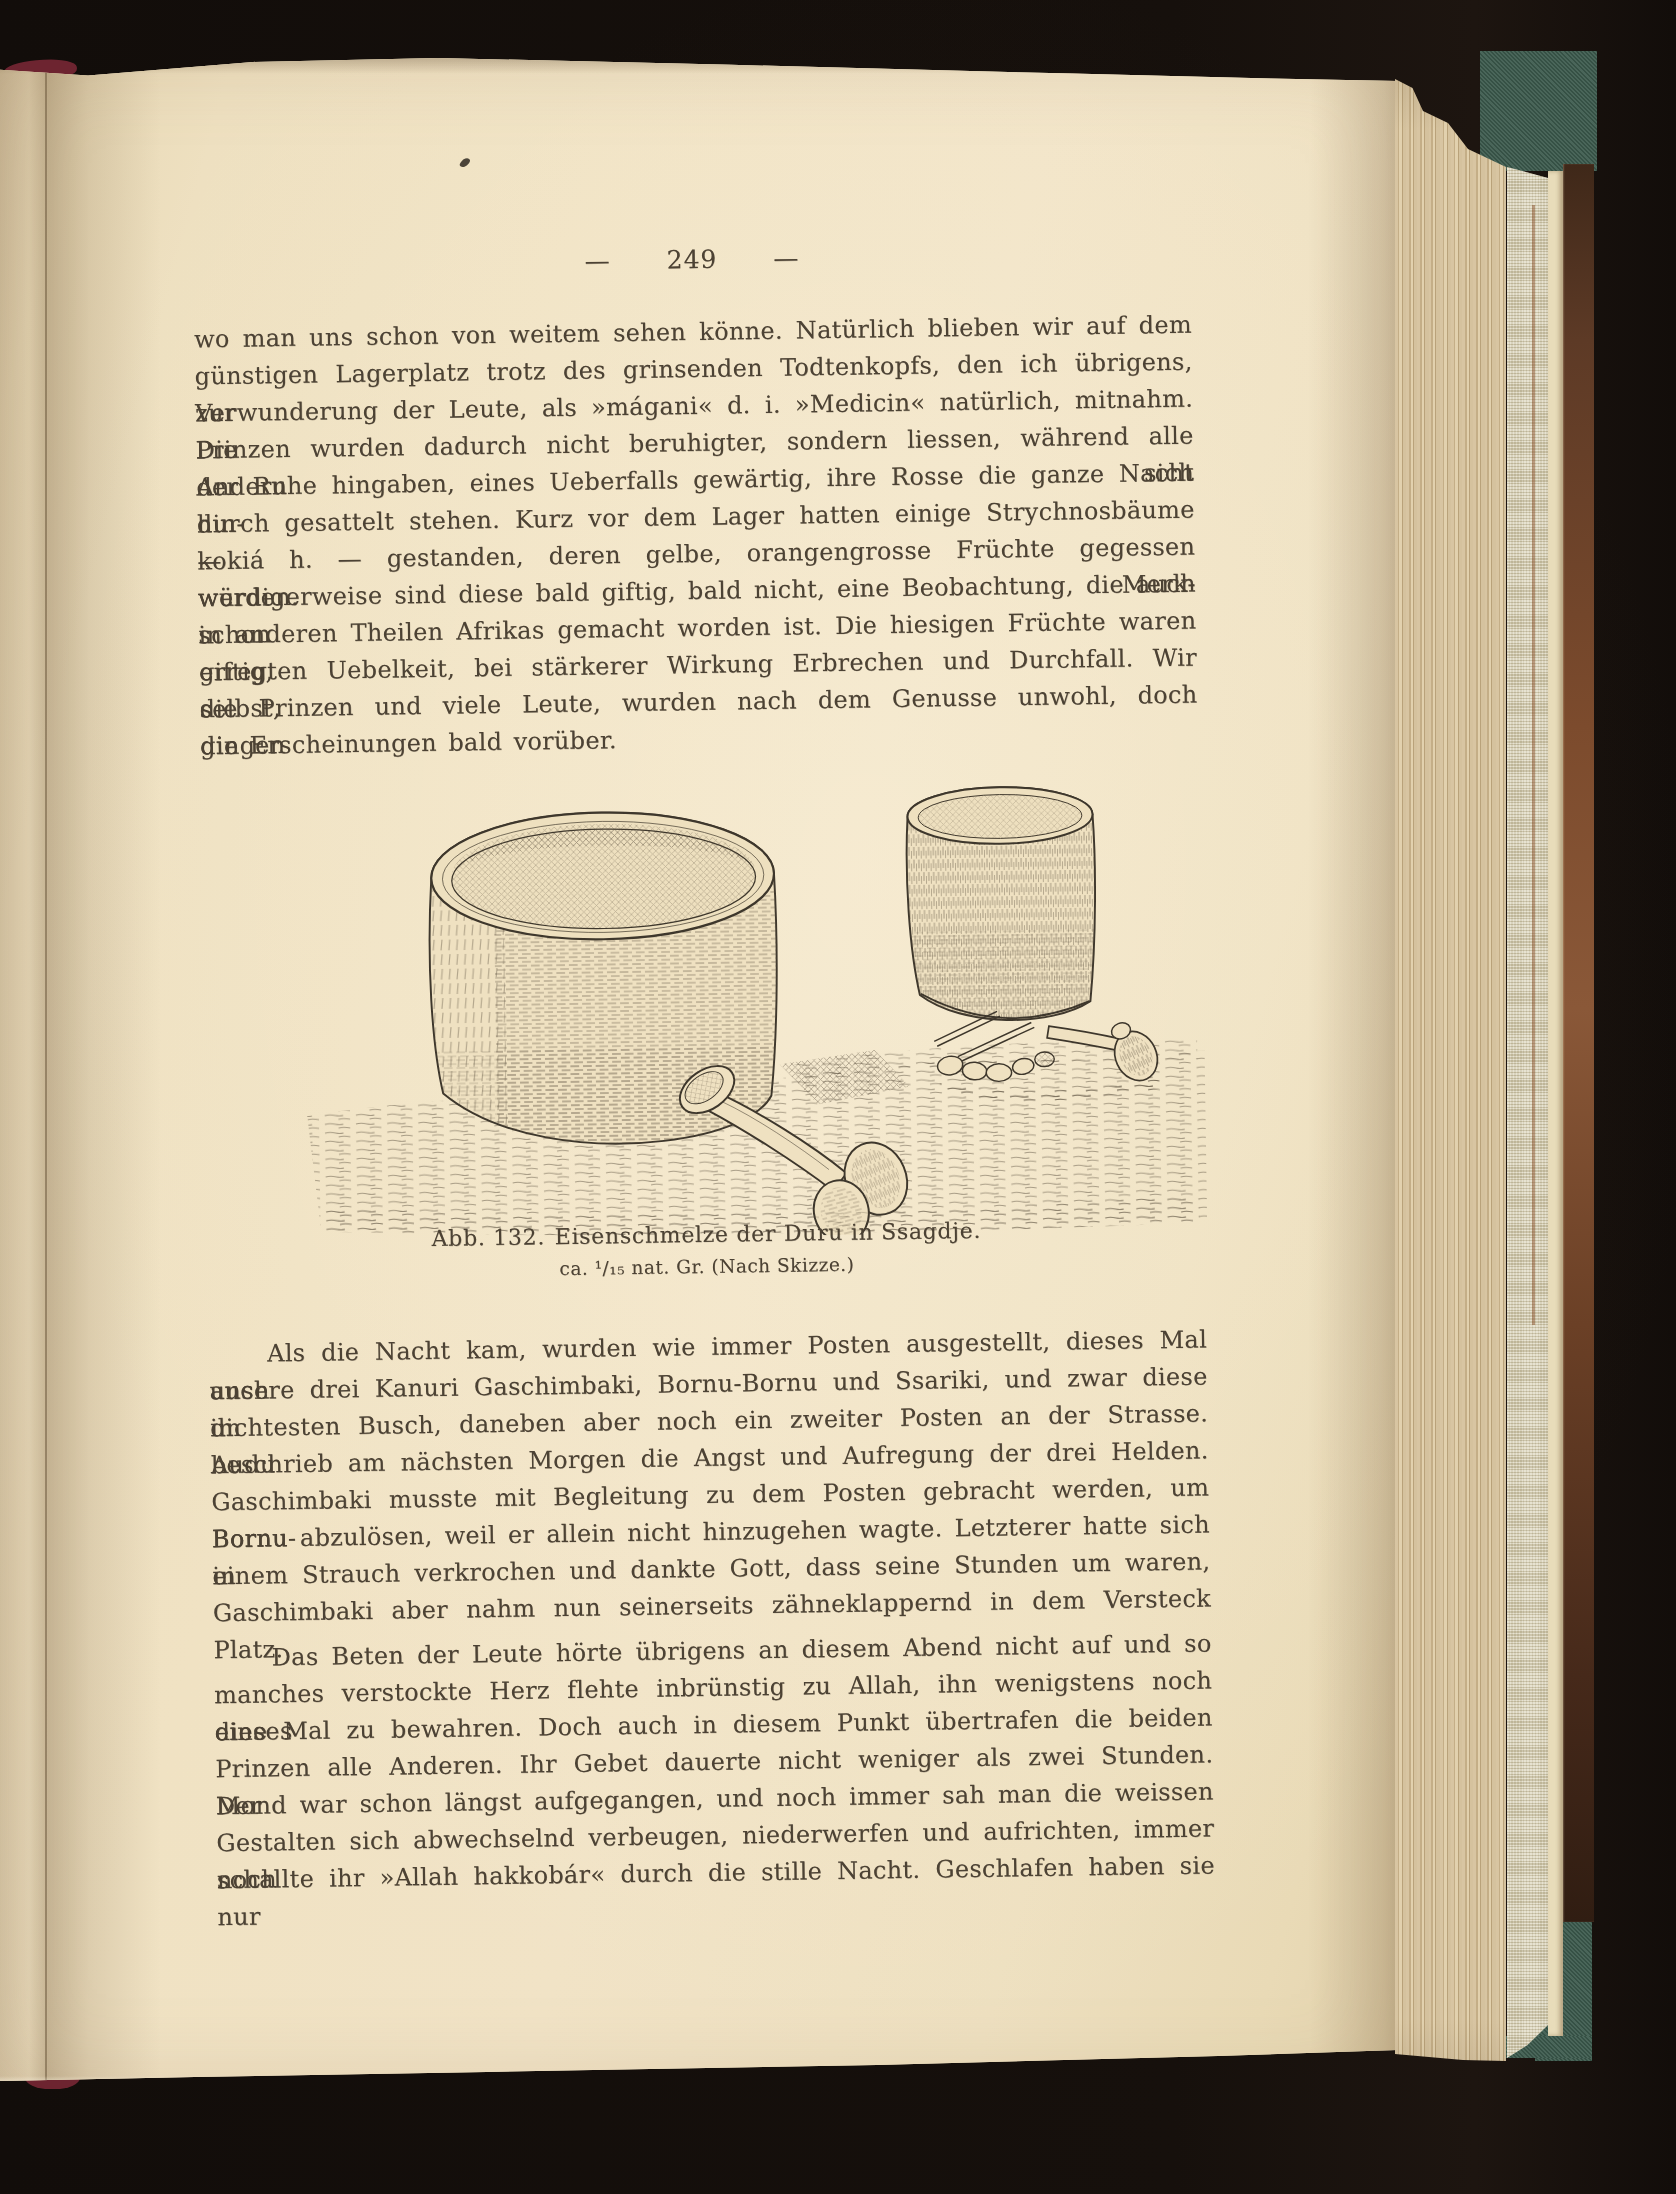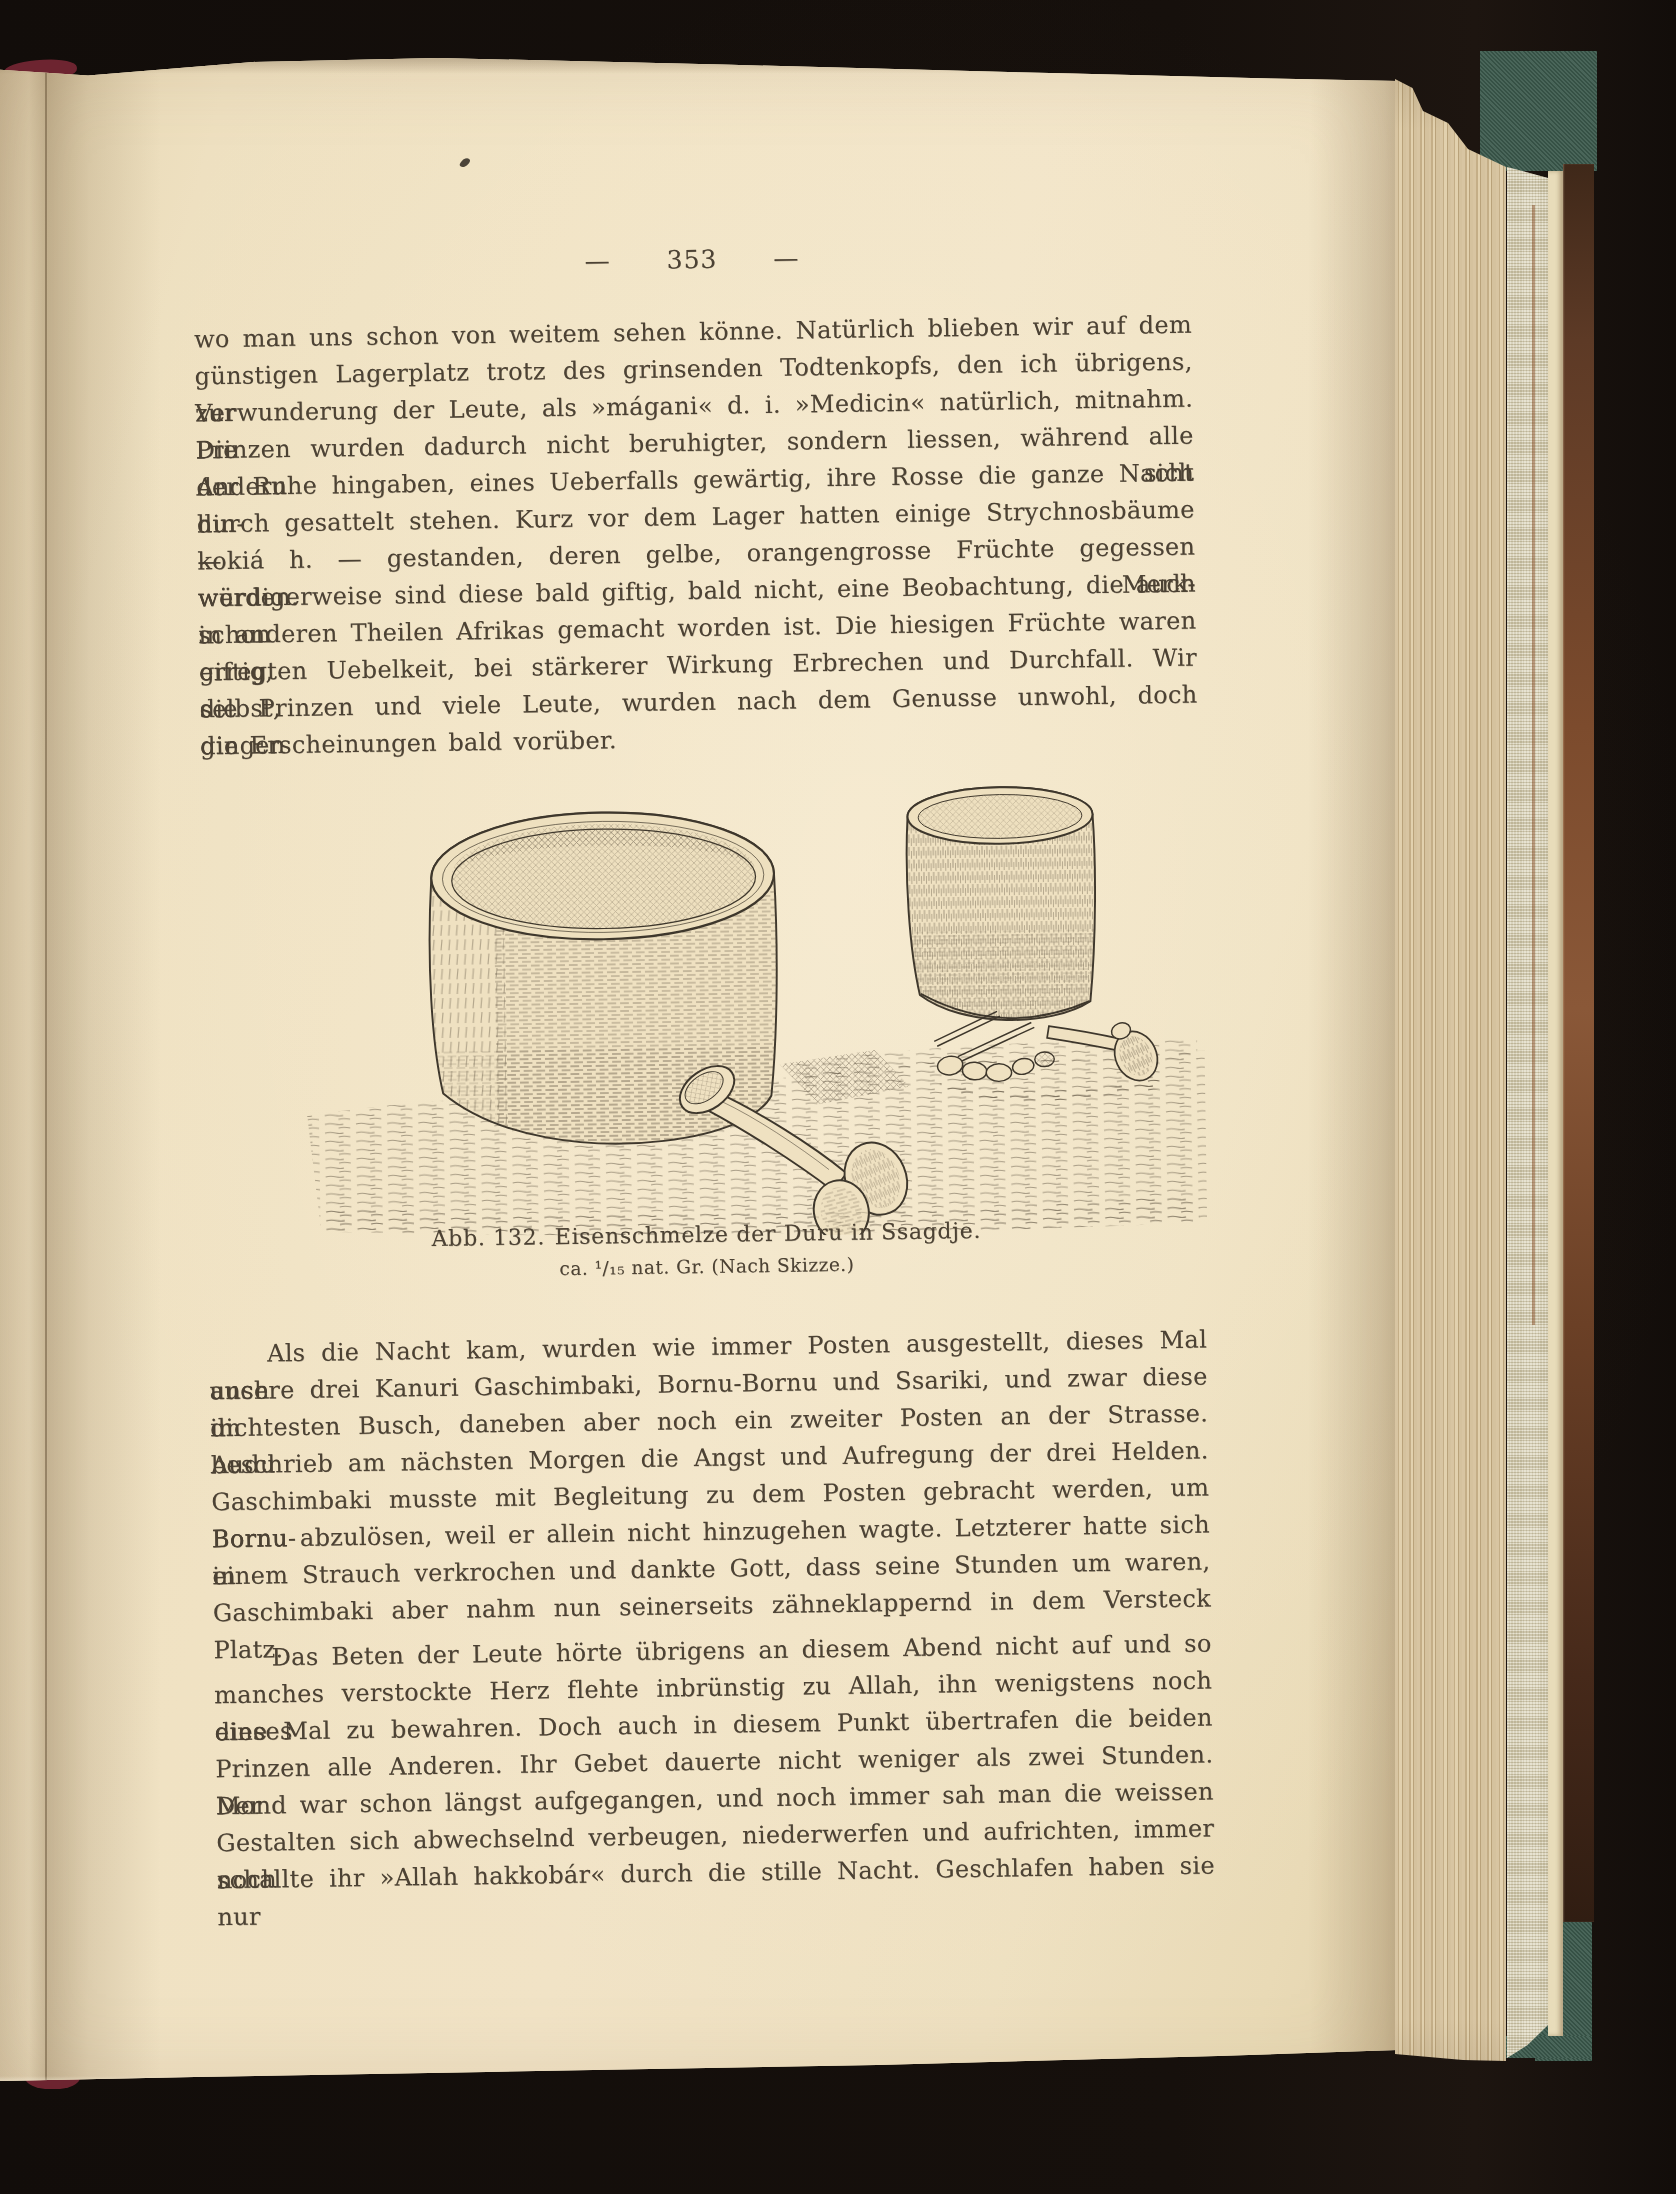--- a/index.html
+++ b/index.html
@@ -100,21 +100,21 @@
   <div class="abs rust-streak"></div>
 </div>
 <div class="abs cream-strip"></div>
 <div class="abs leather"></div>
 
 <div class="abs content">
 
   <div class="abs speck"></div>
 
   <div class="abs ink header-row">
-    <span>—</span><span>353</span><span>—</span>
+    <span>—</span><span>249</span><span>—</span>
   </div>
 
   <div class="abs block p1">
     <div class="line ink">wo man uns schon von weitem sehen könne. Natürlich blieben wir auf dem</div>
     <div class="line ink">günstigen Lagerplatz trotz des grinsenden Todtenkopfs, den ich übrigens, zur</div>
     <div class="line ink">Verwunderung der Leute, als »mágani« d. i. »Medicin« natürlich, mitnahm. Die</div>
     <div class="line ink">Prinzen wurden dadurch nicht beruhigter, sondern liessen, während alle Andern sich</div>
     <div class="line ink">der Ruhe hingaben, eines Ueberfalls gewärtig, ihre Rosse die ganze Nacht hin-</div>
     <div class="line ink">durch gesattelt stehen. Kurz vor dem Lager hatten einige Strychnosbäume —</div>
     <div class="line ink">kokiá h. — gestanden, deren gelbe, orangengrosse Früchte gegessen werden. Merk-</div>

